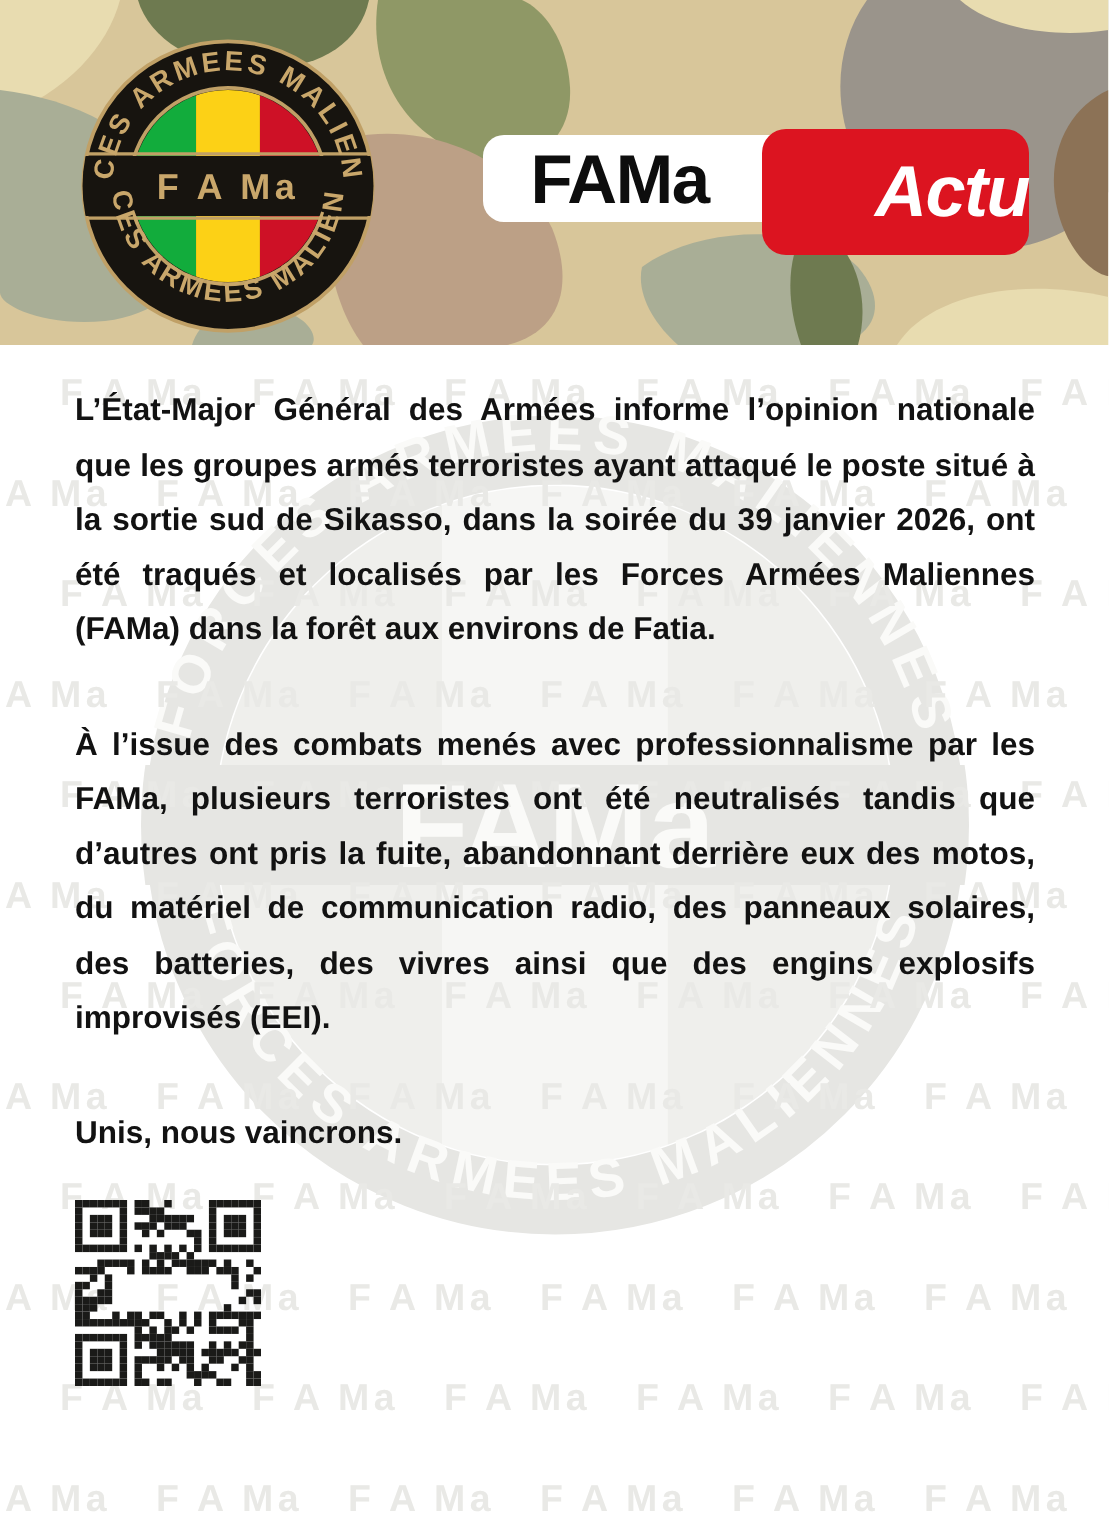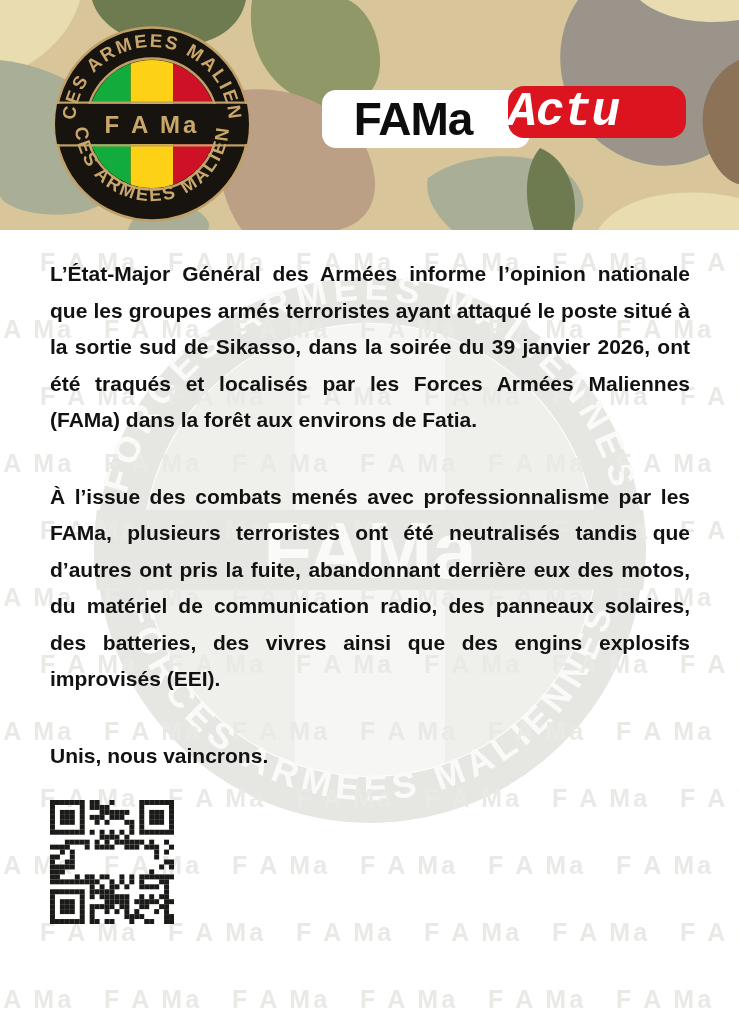--- a/index.html
+++ b/index.html
@@ -19,25 +19,24 @@
     position:absolute;left:322px;top:90px;width:208px;height:58px;
     background:#ffffff;border-radius:14px;
     display:flex;align-items:center;justify-content:center;
     z-index:1;
   }
   .logo-white span{
     font-weight:700;font-size:46px;color:#0d0d0d;letter-spacing:-1px;
     padding-right:26px;
   }
   .logo-red{
-    position:absolute;left:508px;top:86px;width:178px;height:52px;
+    position:absolute;left:508px;top:86px;width:178px;height:84px;
     background:#DC1420;border-radius:16px;
-    display:flex;align-items:center;justify-content:flex-start;
+    display:flex;align-items:center;justify-content:flex-end;
     z-index:2;
-    font-family:Liberation Mono, monospace;
   }
   .logo-red span{
     font-weight:700;font-style:italic;font-size:48px;color:#ffffff;letter-spacing:-1px;
   }
   
   .doc{position:absolute;left:0;top:230px;width:739px;height:794px;background:#ffffff;}
   #wm-layer{position:absolute;left:0;top:0;width:739px;height:794px;z-index:0;overflow:hidden;}
   .wm-text{
     position:absolute;white-space:nowrap;
     font-weight:700;font-size:25px;letter-spacing:3px;

